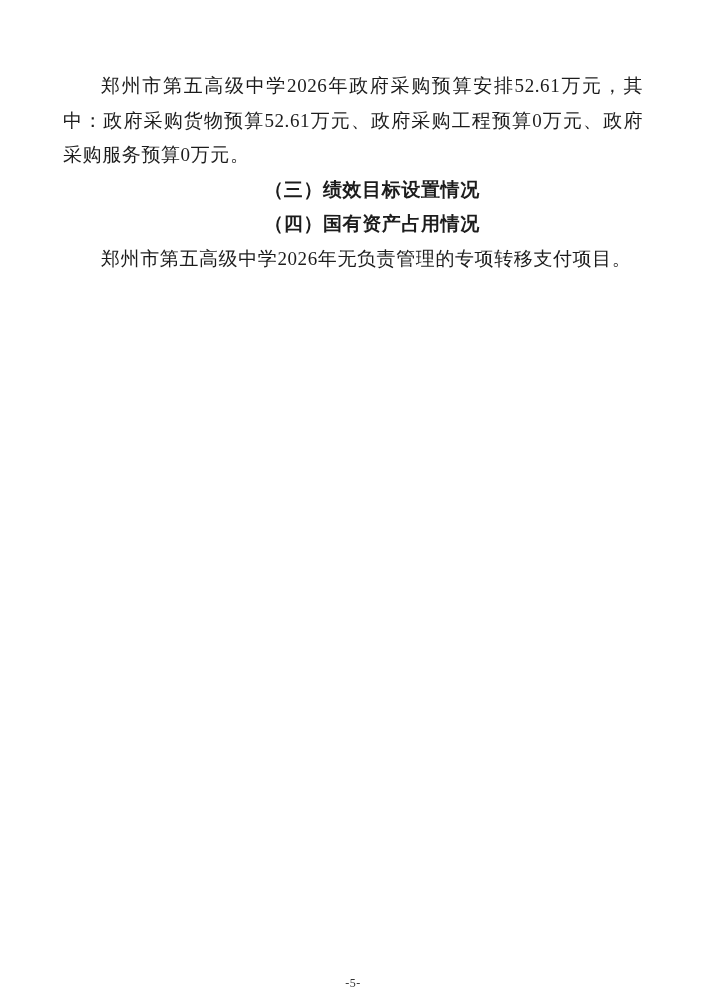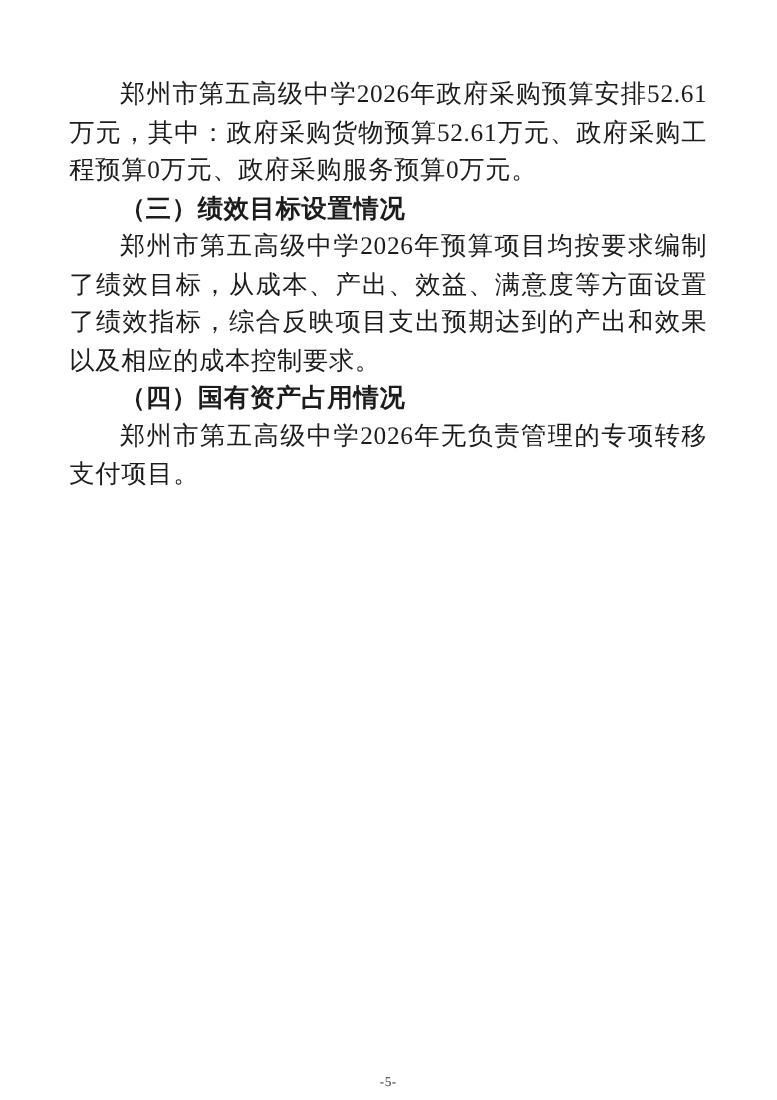--- a/index.html
+++ b/index.html
@@ -17,31 +17,31 @@
     color: #1c1c1c;
   }
   .content {
     position: absolute;
     left: 63px;
     top: 69px;
     width: 580px;
   }
   .content p {
     margin: 0;
-    font-size: 23px;
+    font-size: 19px;
     line-height: 34.5px;
     letter-spacing: 0.6px;
     text-indent: 2em;
     text-align: justify;
     text-justify: inter-character;
     word-break: break-all;
   }
   .content p.heading {
     font-weight: bold;
-    text-align: left;
+    text-align: center;
   }
   .footer {
     position: absolute;
     left: 0;
     bottom: 10px;
     width: 706px;
     text-align: center;
     font-size: 12px;
     line-height: 14px;
     color: #333333;
@@ -49,18 +49,17 @@
   }
 </style>
 </head>
 <body>
 
 <div class="page">
   <div class="content">
 
   <p class="body">郑州市第五高级中学2026年政府采购预算安排52.61万元，其中：政府采购货物预算52.61万元、政府采购工程预算0万元、政府采购服务预算0万元。</p>
       <p class="heading">（三）绩效目标设置情况</p>
-      <p class="body">郑州市第五高级中学2026年预算项目均按要求编制了绩效目标，从成本、产出、效益、满意度等方面设置了绩效指标，综合反映项目支出预期达到的产出和效果以及相应的成本控制要求。</p>
       <p class="heading">（四）国有资产占用情况</p>
       <p class="body">郑州市第五高级中学2026年无负责管理的专项转移支付项目。</p>
     </div>
   <div class="footer">-5-</div>
 </div>
 
 </body></html>

